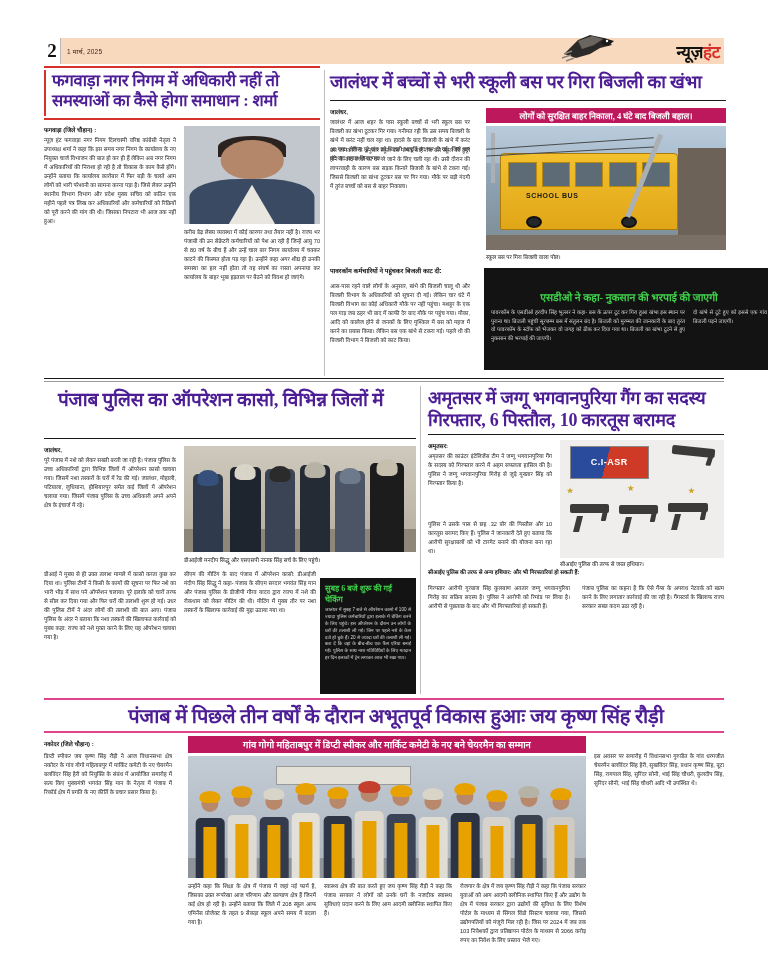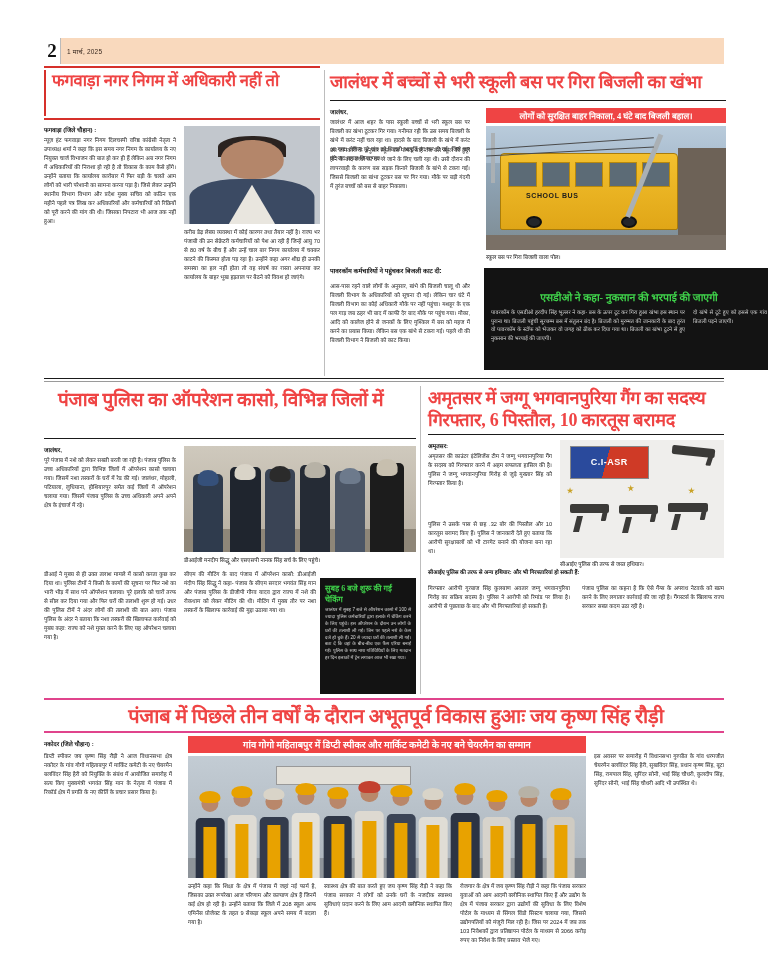--- a/index.html
+++ b/index.html
@@ -49,37 +49,37 @@
 
   
   .rule-red   { position:absolute; background:#d6302a; }
   .rule-black { position:absolute; background:#1a1a1a; }
   .rule-gray  { position:absolute; background:#9a9a9a; }
   .rule-pink  { position:absolute; background:#e0448c; }
 
   
   .hl {
     font-family:"Liberation Serif", serif; font-weight:bold;
-    color:#ef4444; line-height:1.22; letter-spacing:-.2px;
+    color:#4c1d95; line-height:1.22; letter-spacing:-.2px;
   }
   .hl-a { font-size:16.5px; }
   .hl-b { font-size:18px; }
   .hl-c { font-size:19px; }
   .hl-main { font-size:20px; }
 
   .byline { font-size:6px; font-weight:bold; color:#111; }
   .body-col {
     font-size:5.6px; line-height:1.62; color:#1d1d1d;
     text-align:justify; hyphens:auto; overflow:hidden;
   }
   .cap { font-size:5.6px; color:#111; }
   .sub-hd { font-size:6.4px; font-weight:bold; color:#111; }
 
   .banner-blue {
-    background:#ef4444; color:#fff;
+    background:#be185d; color:#fff;
     font-family:"Liberation Serif", serif; font-weight:bold;
     display:flex; align-items:center; justify-content:center;
     text-align:right;
   }
   .box-black {
     background:#131313; color:#dcdcdc; overflow:hidden;
   }
   .box-black .bb-hd {
     color:#3fd14a; font-family:"Liberation Serif", serif; font-weight:bold;
   }
@@ -149,26 +149,39 @@
 </style>
 </head>
 <body>
 
 <div class="page">
 
   <div class="masthead">
     <div class="mh-pagenum">2</div>
     <div class="mh-date">1 मार्च, 2025</div>
     <div class="mh-fill"></div>
+    <div class="mh-logo">
+      <svg class="mh-bird" viewBox="0 0 56 32">
+        <path d="M4 22 L18 8 L30 3 L44 6 L52 13 L40 16 L30 22 L16 26 Z" fill="#2c2a28"></path>
+        <path d="M18 9 L32 4 L43 7 L34 13 L22 17 Z" fill="#6b6560"></path>
+        <path d="M44 6 L54 9 L48 14 L41 12 Z" fill="#1a1a1a"></path>
+        <circle cx="47" cy="9" r="1.2" fill="#fff"></circle>
+        <path d="M4 22 L12 19 M2 26 L11 23 M6 29 L14 26" stroke="#8a8580" stroke-width="1.4" fill="none"></path>
+      </svg>
+      <div class="mh-logo-text">
+        <span>न्यूज़</span><span class="red">हंट</span>
+      </div>
+    </div>
   </div>
   <div class="rule-red" style="left:44px; top:66px; width:276px; height:1.5px;"></div>
 
   <div class="rule-red" style="left:44px; top:70px; width:2px; height:46px;"></div>
   <div class="hl hl-a" style="position:absolute; left:52px; top:71px; width:268px;">
     <div>फगवाड़ा नगर निगम में अधिकारी नहीं तो</div>
+    <div>समस्याओं का कैसे होगा समाधान : शर्मा</div>
   </div>
   <div class="rule-red" style="left:44px; top:118px; width:276px; height:1.5px;"></div>
 
   <div class="byline" style="position:absolute; left:44px; top:126px; width:130px;">फगवाड़ा (जिले चौहान) :</div>
   <div class="body-col" style="position:absolute; left:44px; top:136px; width:132px; height:230px;">न्यूज़ हंट फगवाड़ा नगर निगम दिलचस्पी वरिष्ठ कांग्रेसी नेतृत्व ने उपाध्यक्ष शर्मा ने कहा कि इस समय नगर निगम के कार्यालय के नए नियुक्त चार्ज विभाजन की बात हो कर ही हैं लेकिन अब नगर निगम में अधिकारियों की निराशा हो रही है तो विकास के काम कैसे होंगे। उन्होंने बताया कि कार्यालय कारोबार में फिर बड़ी के चलते आम लोगों को भारी परेशानी का सामना करना पड़ा है। जिसे लेकर उन्होंने स्थानीय विभाग विभाग और प्रदेश मुख्य सचिव को कठिन एक महीने पहले पत्र लिख कर अधिकारियों और कर्मचारियों को रिक्रियों को पूरी करने की मांग की थी। जिसका निपटारा भी आज तक नहीं हुआ।</div>
 
   <div class="photo ph-portrait" style="left:184px; top:126px; width:136px; height:98px;">
     <div class="pp-bg"></div>
     <div class="pp-body"></div>
     <div class="pp-shirt"></div>

